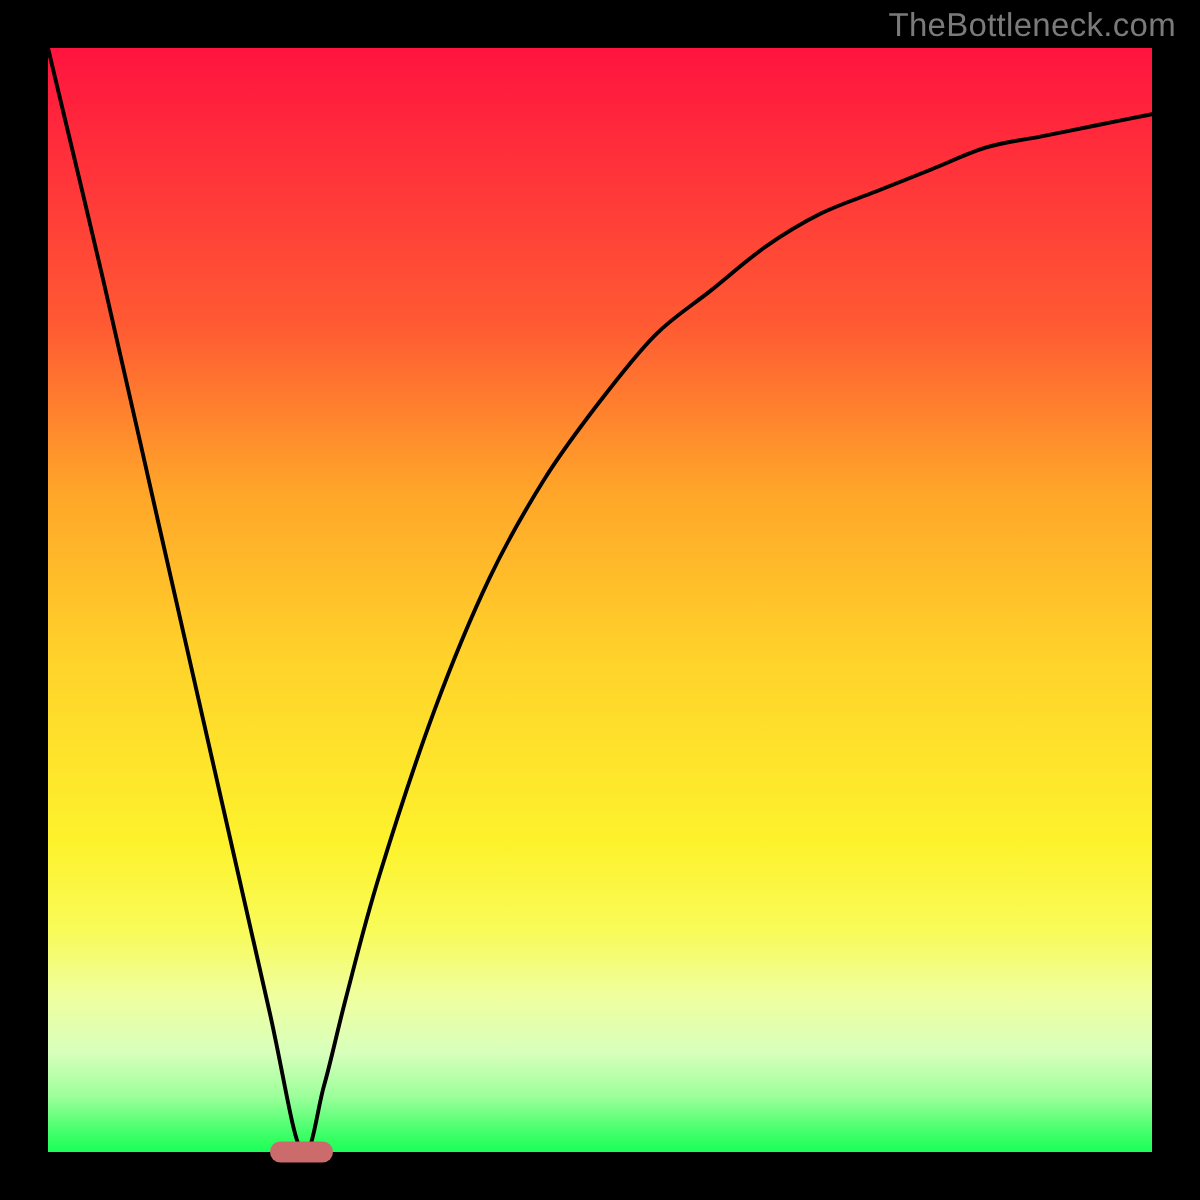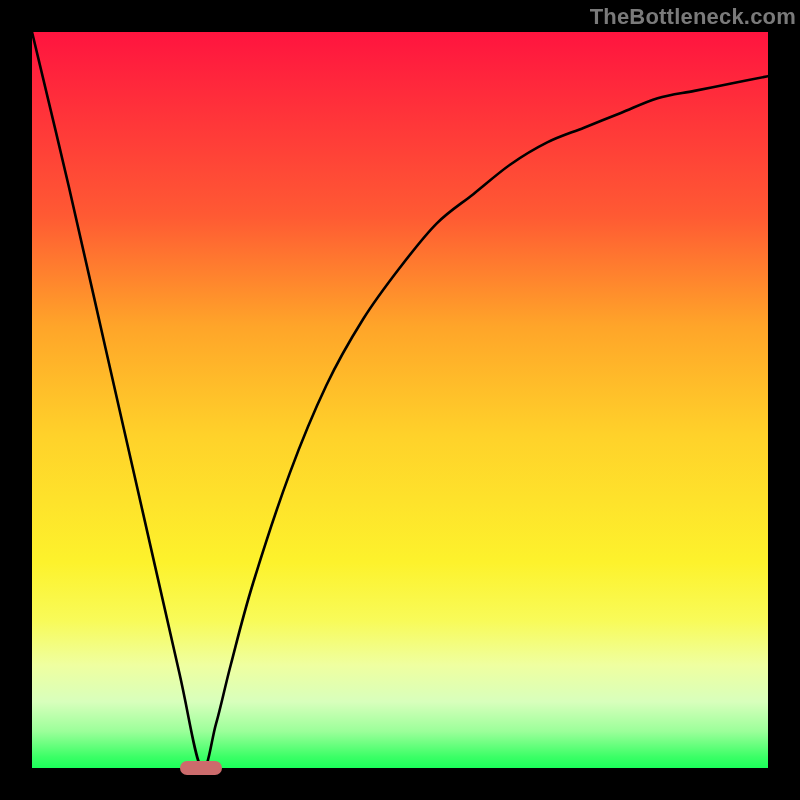--- a/index.html
+++ b/index.html
@@ -32,24 +32,24 @@
       #efffa0 86%,
       #d8ffbc 91%,
       #9cff9a 95%,
       #3bff66 98.5%,
       #1bff5a 100%
     );
   }
   .watermark {
     position: absolute;
     top: 4px;
-    right: 4px;
+    right: 16px;
     font-family: Arial, Helvetica, sans-serif;
     font-size: 22px;
-    font-weight: 700;
+    font-weight: 400;
     color: #7a7a7a;
     letter-spacing: 0.2px;
   }
   svg.curve {
     position: absolute;
     left: 0;
     top: 0;
     width: 736px;
     height: 736px;
   }

